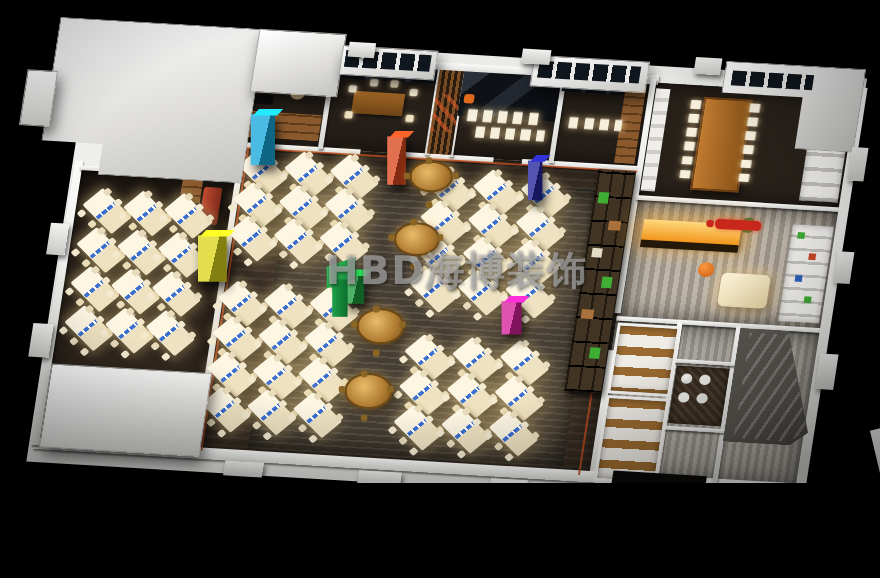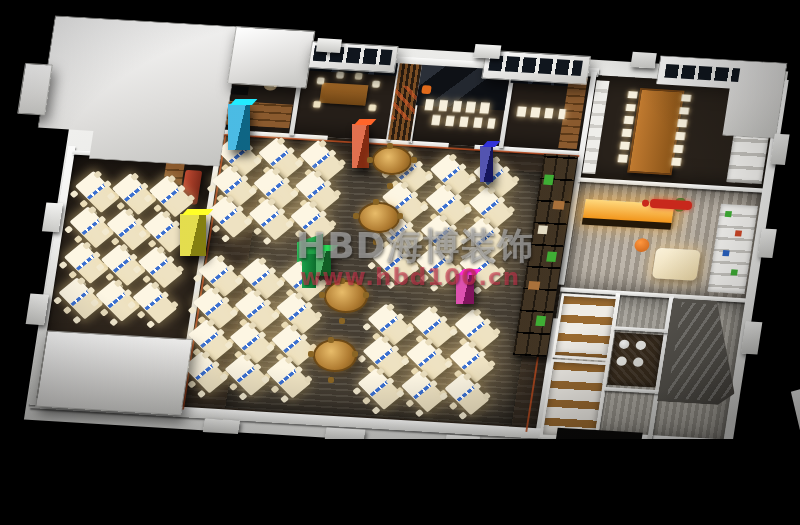--- a/index.html
+++ b/index.html
@@ -259,15 +259,14 @@
 
   <i class="logo-red"></i>
 
   <div class="vignette"></div>
 
   <div class="wm-logo">
     <i class="cap"></i>
     <i class="bar"></i>
   </div>
   <div class="wm-brand">HBD海博装饰</div>
-  <div class="wm-url">www.hbd100.cn</div>
 
 </div>
 
 </body></html>

